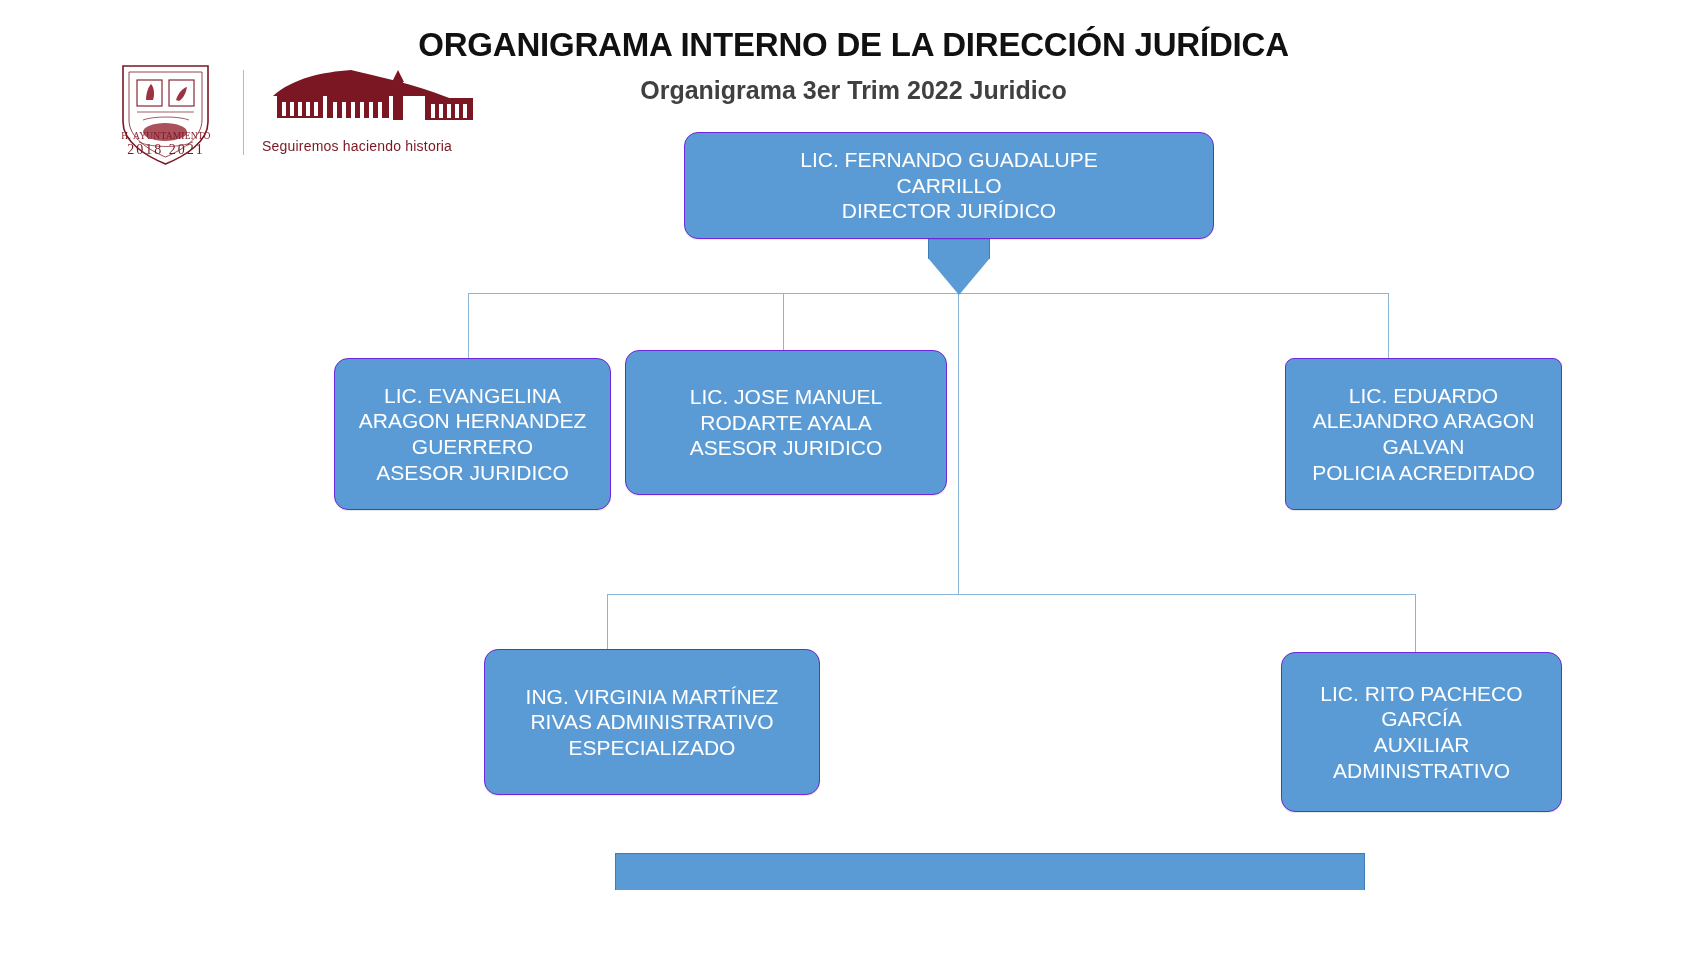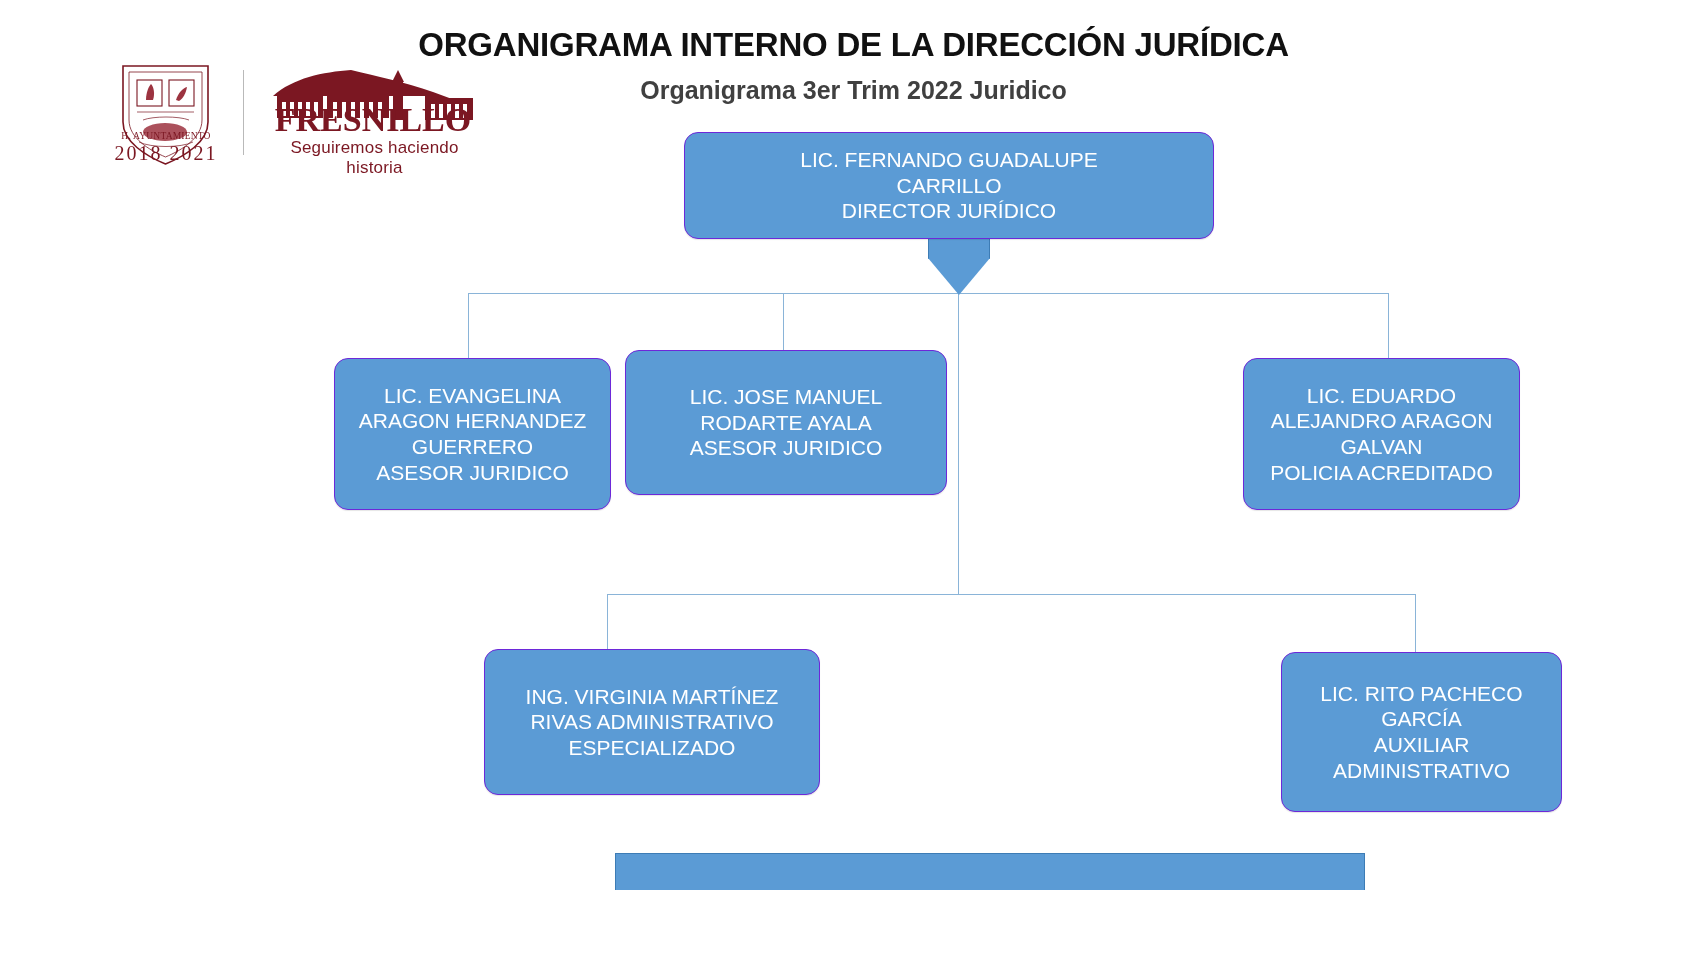--- a/index.html
+++ b/index.html
@@ -75,43 +75,43 @@
     top: 131px;
     width: 132px;
     text-align: center;
     color: #7b1722;
     font-family: "Liberation Serif", serif;
     font-size: 9.5px;
     letter-spacing: 0.2px;
     line-height: 1.15;
   }
   .shield-caption .yr {
-    font-size: 20px;
+    font-size: 14px;
     letter-spacing: 2px;
   }
   .fresnillo-word {
     position: absolute;
     left: 262px;
     top: 103px;
     width: 222px;
     text-align: center;
     font-family: "Liberation Serif", serif;
     font-weight: bold;
     font-size: 34px;
     color: #7b1722;
     letter-spacing: 0px;
     line-height: 1;
   }
   .fresnillo-tag {
     position: absolute;
     left: 262px;
     top: 138px;
     width: 225px;
-    text-align: center;
-    font-size: 17px;
+    text-align: left;
+    font-size: 14px;
     color: #7b1722;
     letter-spacing: 0.2px;
   }
 
   
   .conn {
     position: absolute;
     background: #8ab4d8;
   }
   .conn-h { height: 1px; }
@@ -219,21 +219,20 @@
         <rect x="190" y="42" width="4" height="14"></rect>
       <rect x="198" y="42" width="4" height="14"></rect>
       <rect x="68" y="40" width="4" height="16"></rect>
         <rect x="77" y="40" width="4" height="16"></rect>
       <rect x="86" y="40" width="4" height="16"></rect>
         <rect x="95" y="40" width="4" height="16"></rect>
       <rect x="104" y="40" width="4" height="16"></rect>
         <rect x="113" y="40" width="4" height="16"></rect>
     </g>
   </svg>
-  <div class="fresnillo-word">FRESNILLO</div>
   <div class="fresnillo-tag">Seguiremos haciendo historia</div>
 
   <div class="conn conn-h" style="left:468px; top:293px; width:920px;"></div>
 
   <div class="conn conn-v" style="left:468px; top:293px; height:65px;"></div>
   <div class="conn conn-v" style="left:783px; top:293px; height:72px;"></div>
   <div class="conn conn-v" style="left:1388px; top:293px; height:65px;"></div>
 
   <div class="conn conn-v" style="left:958px; top:293px; height:301px;"></div>
 
@@ -256,21 +255,21 @@
 GUERRERO
 ASESOR JURIDICO</span>
   </div>
 
   <div class="node" style="left:625px; top:350px; width:322px; height:145px;">
     <span class="node-text">LIC. JOSE MANUEL
 RODARTE AYALA
 ASESOR JURIDICO</span>
   </div>
 
-  <div class="node" style="left:1243px; top:358px; width:277px; height:152px;">
+  <div class="node" style="left:1285px; top:358px; width:277px; height:152px;border-radius:9px;">
     <span class="node-text">LIC. EDUARDO
 ALEJANDRO ARAGON
 GALVAN
 POLICIA ACREDITADO</span>
   </div>
 
   <div class="node" style="left:1281px; top:652px; width:281px; height:160px;">
     <span class="node-text">LIC. RITO PACHECO
 GARCÍA
 AUXILIAR

